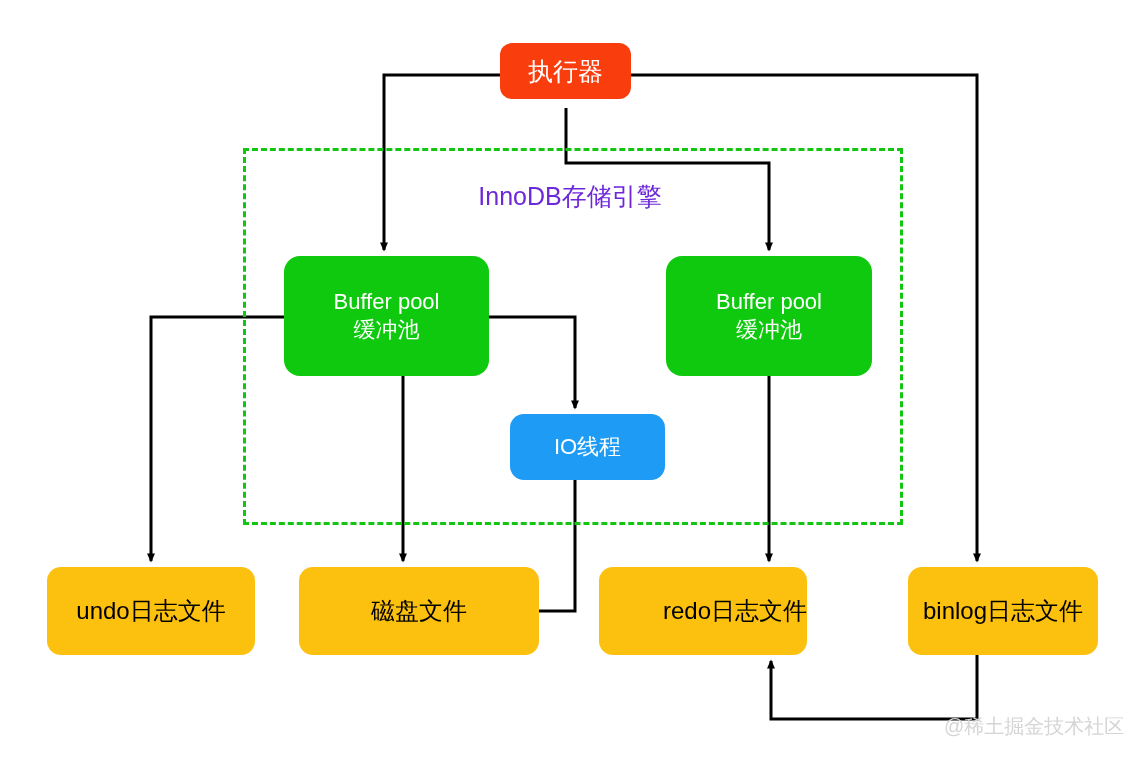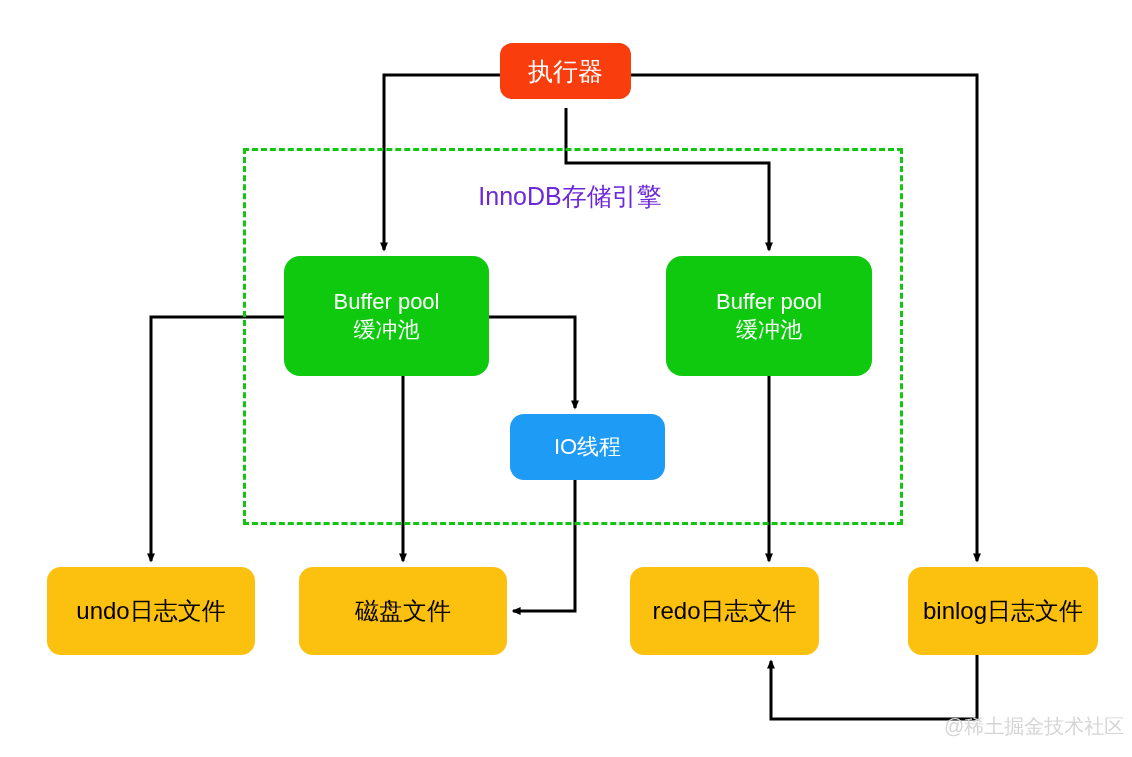--- a/index.html
+++ b/index.html
@@ -87,22 +87,22 @@
   
   .node-file {
     background: #fcc00e;
     color: #000000;
     font-size: 24px;
     height: 88px;
     top: 567px;
     border-radius: 14px;
   }
   #node-undo-log-file  { left: 47px;  width: 208px; }
-  #node-disk-file      { left: 299px; width: 208px; }
-  #node-redo-log-file  { left: 630px; width: 189px; }
+  #node-disk-file      { left: 299px; width: 240px; }
+  #node-redo-log-file  { left: 599px; width: 208px; align-items: flex-end; }
   #node-binlog-file    { left: 908px; width: 190px; }
 
   
   #innodb-container {
     position: absolute;
     left: 243px;
     top: 148px;
     width: 660px;
     height: 377px;
     box-sizing: border-box;

